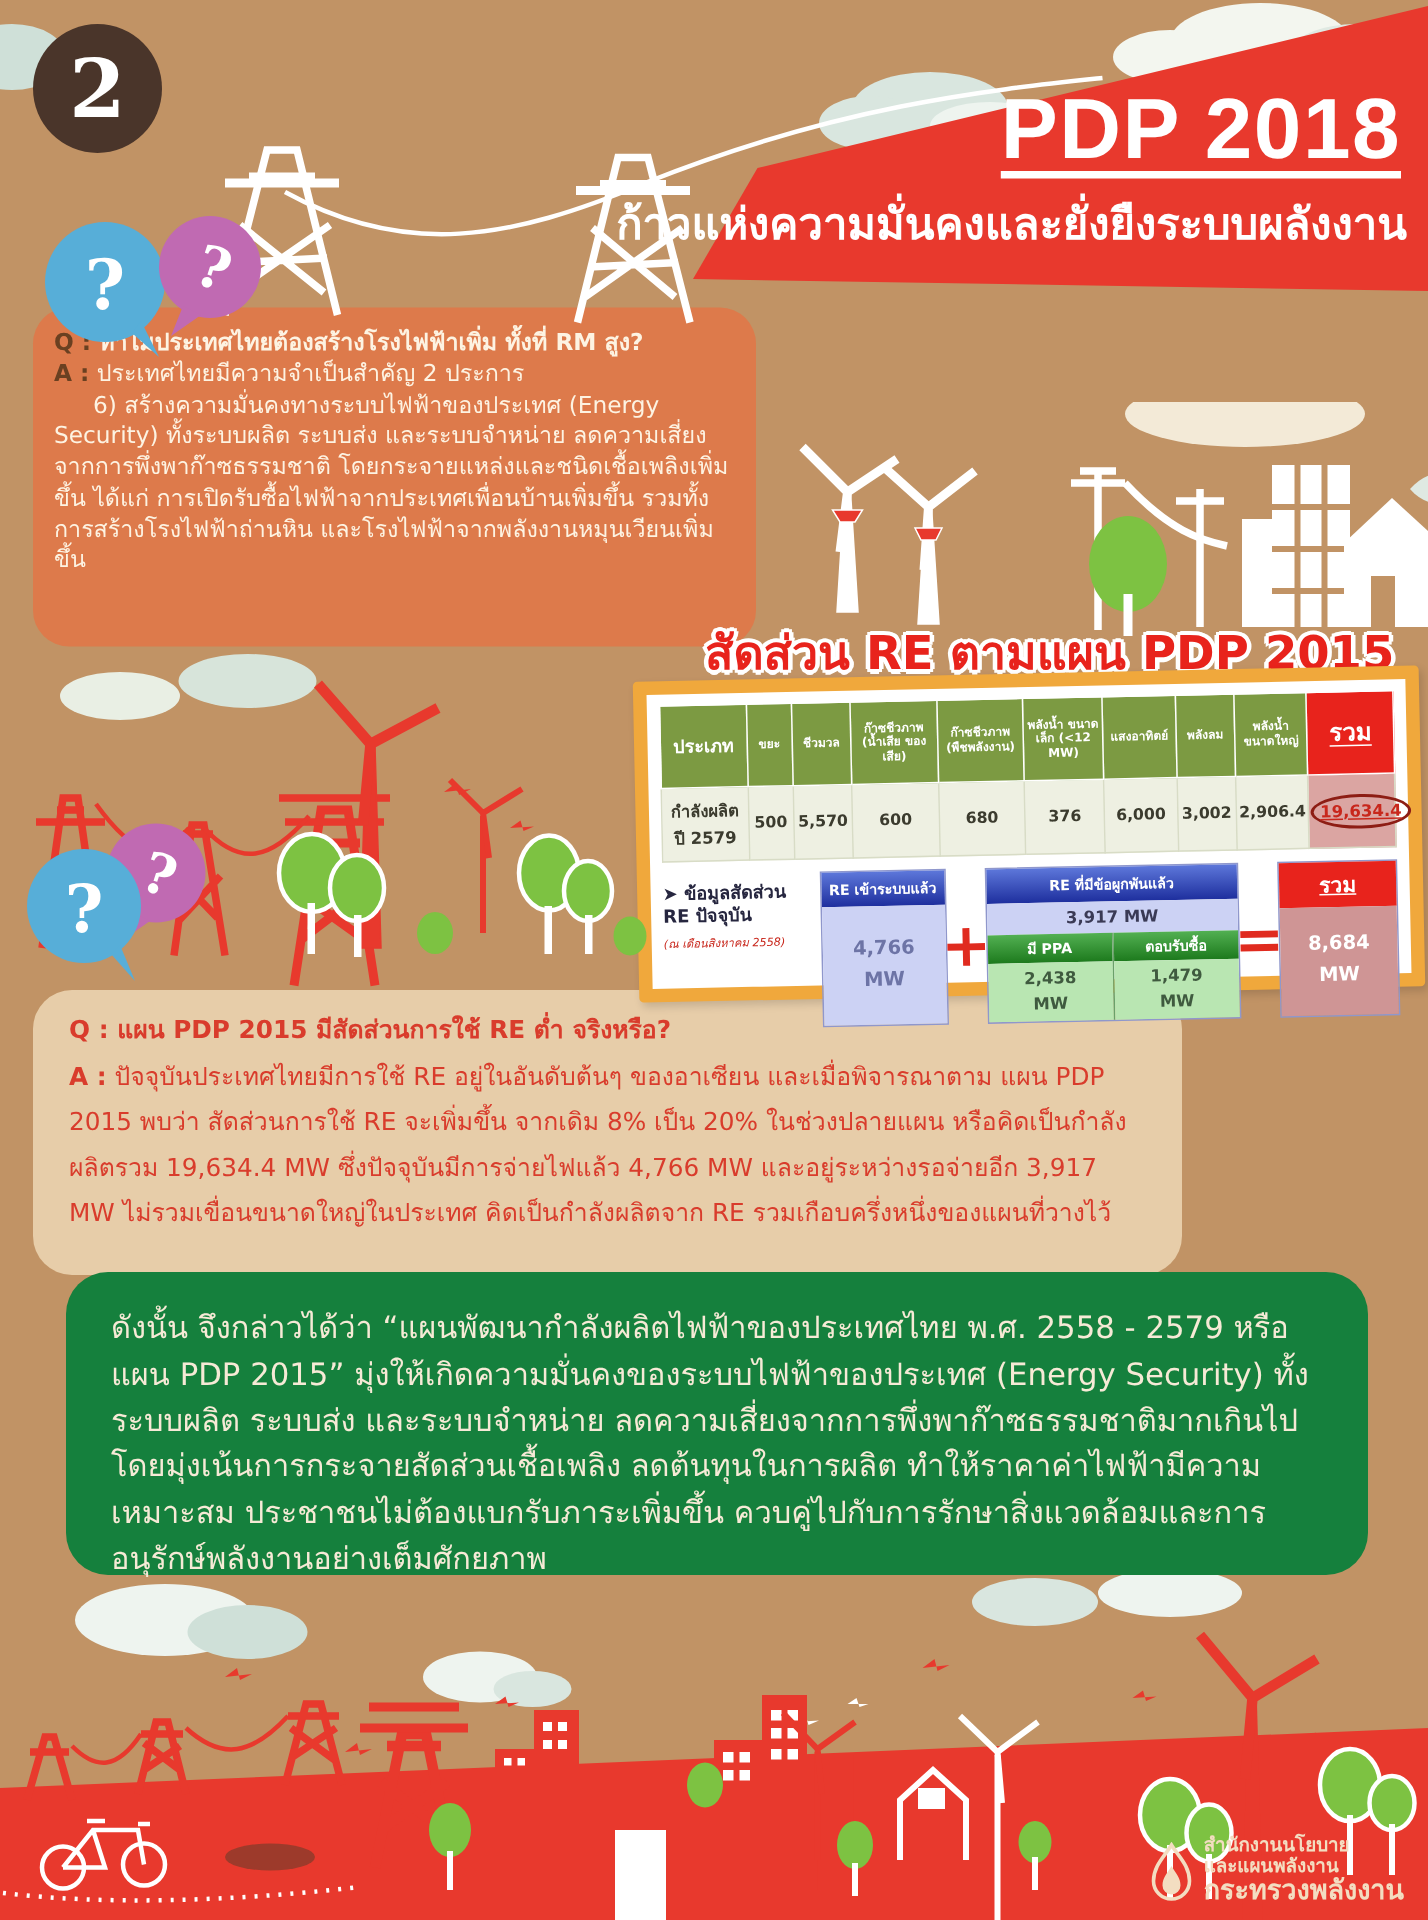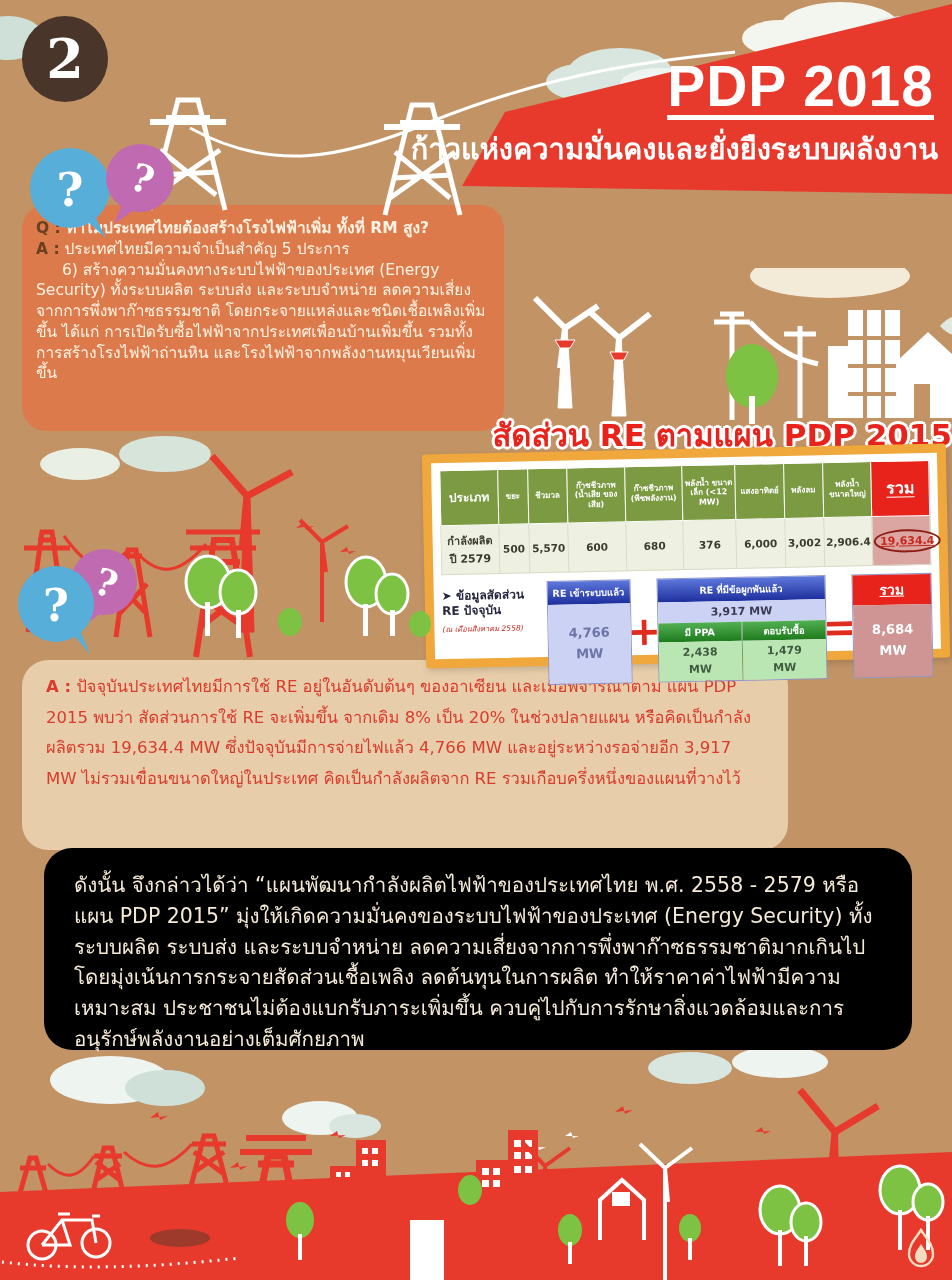--- a/index.html
+++ b/index.html
@@ -31,21 +31,21 @@
   .qa1{left:22px;top:205px;width:482px;height:226px;background:#dd7a4b;
     border-radius:24px;z-index:2;color:#fdf3e2;padding:13px 14px;box-sizing:border-box;
     font-size:15.5px;line-height:1.34;}
   .qa1 .qline{font-weight:bold;}
   .qa1 .lab{color:#6a4021;font-weight:bold;}
   .qa1 p{margin:0;}
   .qa1 .indent{text-indent:26px;}
 
   
   .mid-right{left:500px;top:268px;z-index:1;}
-  .ribbon{left:470px;top:410px;width:482px;text-align:right;z-index:2;
+  .ribbon{left:470px;top:410px;width:482px;text-align:left;z-index:2;
     color:#e8231c;font-weight:bold;font-size:31px;
     text-shadow:-2px -2px 0 #fff,2px -2px 0 #fff,-2px 2px 0 #fff,2px 2px 0 #fff,
       0 3px 0 #fff,0 -3px 0 #fff,3px 0 0 #fff,-3px 0 0 #fff;}
   .card{left:424px;top:449px;width:524px;height:214px;z-index:3;background:#fff;
     border:9px solid #f0a83c;border-radius:3px;box-sizing:border-box;padding:7px 8px;
     transform:rotate(-1.2deg);box-shadow:2px 3px 6px rgba(0,0,0,.15);}
   table.re{width:100%;border-collapse:collapse;table-layout:fixed;}
   table.re th{background:#7c9a42;color:#fff;font-weight:bold;font-size:8px;
     line-height:1.2;padding:3px 1px;border:1px solid #fff;height:48px;vertical-align:middle;text-align:center;}
   table.re th.type{font-size:12px;width:12%;}
@@ -91,21 +91,21 @@
   .mid-left{left:0;top:432px;z-index:3;pointer-events:none;}
 
   
   .qa2{left:22px;top:660px;width:766px;height:190px;background:#e7cda9;
     border-radius:26px;z-index:2;color:#d93c2c;padding:12px 24px;box-sizing:border-box;
     font-size:16.5px;line-height:1.85;}
   .qa2 p{margin:0;}
   .qa2 .qline{font-weight:bold;}
 
   
-  .summary{left:44px;top:848px;width:868px;height:202px;background:#000000;
+  .summary{left:44px;top:848px;width:868px;height:202px;background:#15803d;
     border-radius:28px;z-index:2;box-sizing:border-box;padding:14px 30px;
     display:flex;flex-direction:column;justify-content:space-between;}
   .summary .rule{height:3px;background:#f6ead6;border:none;margin:4px 0;width:100%;}
   .summary .txt{color:#f6ead6;font-size:20.5px;line-height:1.5;margin:0;}
 
   
   .bottom-scene{left:0;top:1040px;z-index:1;}
   .logo{right:16px;bottom:8px;z-index:3;display:flex;align-items:flex-end;gap:6px;color:#f3ddc1;}
   .logo .lines{line-height:1.15;}
   .logo .s{font-size:12.5px;font-weight:bold;}
@@ -160,21 +160,21 @@
     <circle cx="122" cy="38" r="34" fill="#c06ab2"></circle>
     <path d="M104 64 L96 84 L116 70 Z" fill="#c06ab2"></path>
     <text x="124" y="52" font-size="38" font-weight="bold" fill="#fff" text-anchor="middle" transform="rotate(18 124 40)" font-family="DejaVu Serif,serif">?</text>
   </g>
 </svg>
 
 <div class="abs qa1">
   <p class="qline"><span class="lab">Q :</span>
     <span>ทำไมประเทศไทยต้องสร้างโรงไฟฟ้าเพิ่ม ทั้งที่ RM สูง?</span></p>
   <p><span class="lab">A :</span>
-    <span>ประเทศไทยมีความจำเป็นสำคัญ 5 ประการ</span></p>
+    <span>ประเทศไทยมีความจำเป็นสำคัญ 2 ประการ</span></p>
   <p class="indent">6) สร้างความมั่นคงทางระบบไฟฟ้าของประเทศ (Energy Security) ทั้งระบบผลิต ระบบส่ง และระบบจำหน่าย ลดความเสี่ยงจากการพึ่งพาก๊าซธรรมชาติ โดยกระจายแหล่งและชนิดเชื้อเพลิงเพิ่มขึ้น ได้แก่ การเปิดรับซื้อไฟฟ้าจากประเทศเพื่อนบ้านเพิ่มขึ้น รวมทั้ง การสร้างโรงไฟฟ้าถ่านหิน และโรงไฟฟ้าจากพลังงานหมุนเวียนเพิ่มขึ้น</p>
 </div>
 
 <svg class="abs mid-right" width="452" height="162">
   <ellipse cx="330" cy="8" rx="80" ry="22" fill="#f3ead7"></ellipse>
   <g stroke="#fff" fill="#fff">
     <path d="M58 140 L63 60 L67 60 L72 140 Z"></path>
     <g stroke-width="6" fill="none">
         <path d="M65 60 L35 30 M65 60 L98 38 M65 60 L60 100"></path>
       </g>
@@ -340,20 +340,22 @@
     <text x="106" y="164" font-size="37" font-weight="bold" fill="#fff" text-anchor="middle" transform="rotate(18 106 152)" font-family="DejaVu Serif,serif">?</text>
   </g>
   <g>
     <circle cx="56" cy="172" r="38" fill="#57aed8"></circle>
     <path d="M74 204 L90 222 L80 198 Z" fill="#57aed8"></path>
     <text x="56" y="189" font-size="44" font-weight="bold" fill="#fff" text-anchor="middle" font-family="DejaVu Serif,serif">?</text>
   </g>
 </svg>
 
 <div class="abs qa2">
+  <p class="qline"><span>Q :</span>
+    <span>แผน PDP 2015 มีสัดส่วนการใช้ RE ต่ำ จริงหรือ?</span></p>
   <p><span class="qline">A :</span>
     <span>ปัจจุบันประเทศไทยมีการใช้ RE อยู่ในอันดับต้นๆ ของอาเซียน และเมื่อพิจารณาตาม แผน PDP 2015 พบว่า สัดส่วนการใช้ RE จะเพิ่มขึ้น จากเดิม 8% เป็น 20% ในช่วงปลายแผน หรือคิดเป็นกำลังผลิตรวม 19,634.4 MW ซึ่งปัจจุบันมีการจ่ายไฟแล้ว 4,766 MW และอยู่ระหว่างรอจ่ายอีก 3,917 MW ไม่รวมเขื่อนขนาดใหญ่ในประเทศ คิดเป็นกำลังผลิตจาก RE รวมเกือบครึ่งหนึ่งของแผนที่วางไว้</span></p>
 </div>
 
 <div class="abs summary">
   <hr class="rule">
   <p class="txt">ดังนั้น จึงกล่าวได้ว่า “แผนพัฒนากำลังผลิตไฟฟ้าของประเทศไทย พ.ศ. 2558 - 2579 หรือ แผน PDP 2015” มุ่งให้เกิดความมั่นคงของระบบไฟฟ้าของประเทศ (Energy Security) ทั้งระบบผลิต ระบบส่ง และระบบจำหน่าย ลดความเสี่ยงจากการพึ่งพาก๊าซธรรมชาติมากเกินไป โดยมุ่งเน้นการกระจายสัดส่วนเชื้อเพลิง ลดต้นทุนในการผลิต ทำให้ราคาค่าไฟฟ้ามีความเหมาะสม ประชาชนไม่ต้องแบกรับภาระเพิ่มขึ้น ควบคู่ไปกับการรักษาสิ่งแวดล้อมและการอนุรักษ์พลังงานอย่างเต็มศักยภาพ</p>
   <hr class="rule">
 </div>
 
@@ -483,13 +485,18 @@
     <path d="M42 205 L62 180 L92 180 L96 203 M62 180 L70 205 L42 205 M58 174 L70 174 M92 176 L100 176"></path>
     <path d="M2 222 C 70 230 150 228 240 218" stroke-dasharray="2 6" stroke-width="3"></path>
   </g>
 </svg>
 
 <div class="abs logo">
   <svg width="30" height="44" viewBox="0 0 30 44">
     <path d="M15 2 C20 10 27 16 27 26 A12 12 0 1 1 3 26 C3 16 10 10 15 2 Z" fill="none" stroke="#f3ddc1" stroke-width="2.4"></path>
     <path d="M15 16 C18 21 21 24 21 29 A6 6 0 1 1 9 29 C9 24 12 21 15 16 Z" fill="#f3ddc1"></path>
   </svg>
+  <div class="lines">
+    <div class="s">สำนักงานนโยบาย</div>
+    <div class="s">และแผนพลังงาน</div>
+    <div class="b">กระทรวงพลังงาน</div>
+  </div>
 </div>
 
 </body></html>

